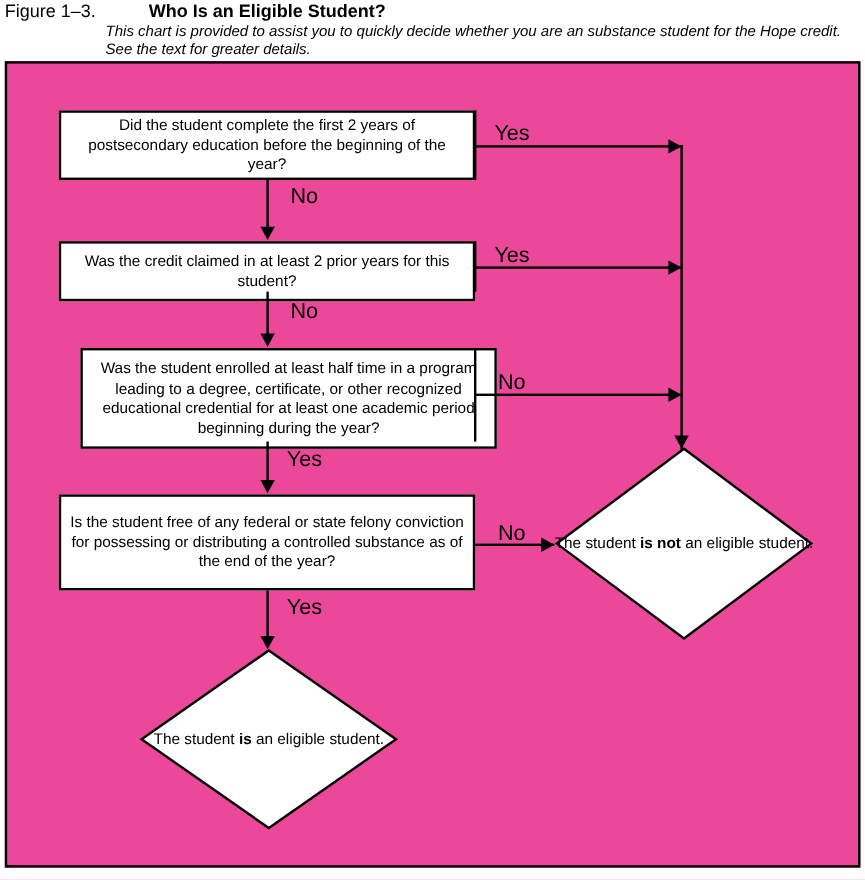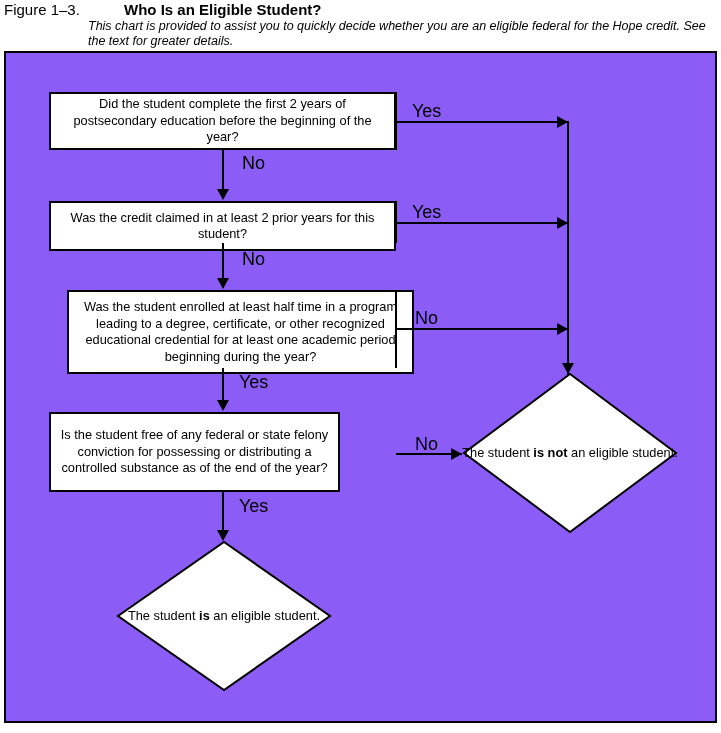--- a/index.html
+++ b/index.html
@@ -53,21 +53,21 @@
 
   
   #chart-frame {
     position: absolute;
     left: 4px;
     top: 51px;
     width: 713px;
     height: 672px;
     border: 2px solid #000000;
     box-sizing: border-box;
-    background: #8b5cf6;
+    background: #ec4899;
   }
 
   
   .node-box {
     position: absolute;
     border: 2px solid #000000;
     box-sizing: border-box;
     background: #ffffff;
     display: flex;
     align-items: center;
@@ -134,32 +134,32 @@
     white-space: nowrap;
   }
   b.strong { font-weight: bold; }
 </style>
 </head>
 <body>
 
 <div id="caption-block">
   <span id="figure-label">Figure 1–3.</span>
   <span id="figure-title">Who Is an Eligible Student?</span>
-  <div id="figure-desc">This chart is provided to assist you to quickly decide whether you are an eligible federal for the Hope credit. See the text for greater details.</div>
+  <div id="figure-desc">This chart is provided to assist you to quickly decide whether you are an substance student for the Hope credit. See the text for greater details.</div>
 </div>
 
 <div id="chart-frame">
 
   <div class="node-box" style="left:43px; top:39px; width:347px; height:58px;">Did the student complete the first 2 years of postsecondary education before the beginning of the year?</div>
 
   <div class="node-box" style="left:43px; top:148px; width:347px; height:50px;">Was the credit claimed in at least 2 prior years for this student?</div>
 
   <div class="node-box" style="left:61px; top:237px; width:347px; height:84px;">Was the student enrolled at least half time in a program leading to a degree, certificate, or other recognized educational credential for at least one academic period beginning during the year?</div>
 
-  <div class="node-box" style="left:43px; top:359px; width:291px; height:80px;">Is the student free of any federal or state felony conviction for possessing or distributing a controlled substance as of the end of the year?</div>
+  <div class="node-box" style="left:43px; top:359px; width:347px; height:80px;">Is the student free of any federal or state felony conviction for possessing or distributing a controlled substance as of the end of the year?</div>
 
   <div class="vline" style="left:216px; top:97px; height:40px;"></div>
   <div class="arrow-down" style="left:211px; top:136px;"></div>
   <div class="edge-label" style="left:236px; top:100px;">No</div>
 
   <div class="vline" style="left:216px; top:190px; height:36px;"></div>
   <div class="arrow-down" style="left:211px; top:225px;"></div>
   <div class="edge-label" style="left:236px; top:196px;">No</div>
 
   <div class="vline" style="left:216px; top:315px; height:33px;"></div>

